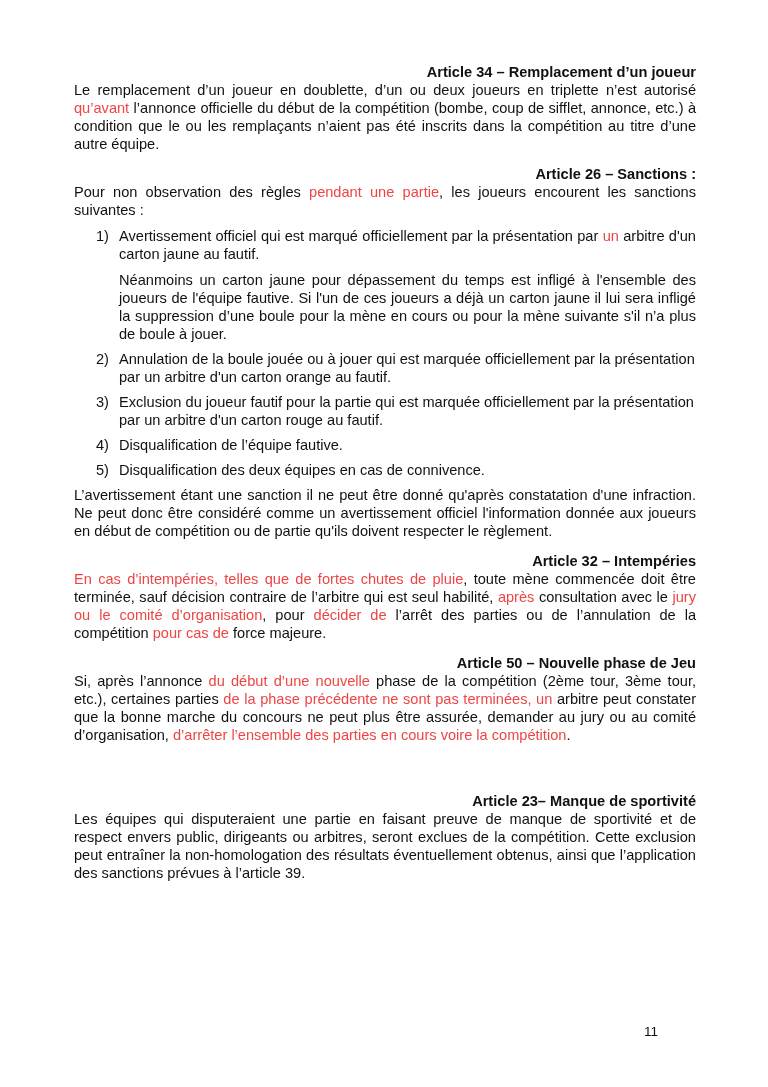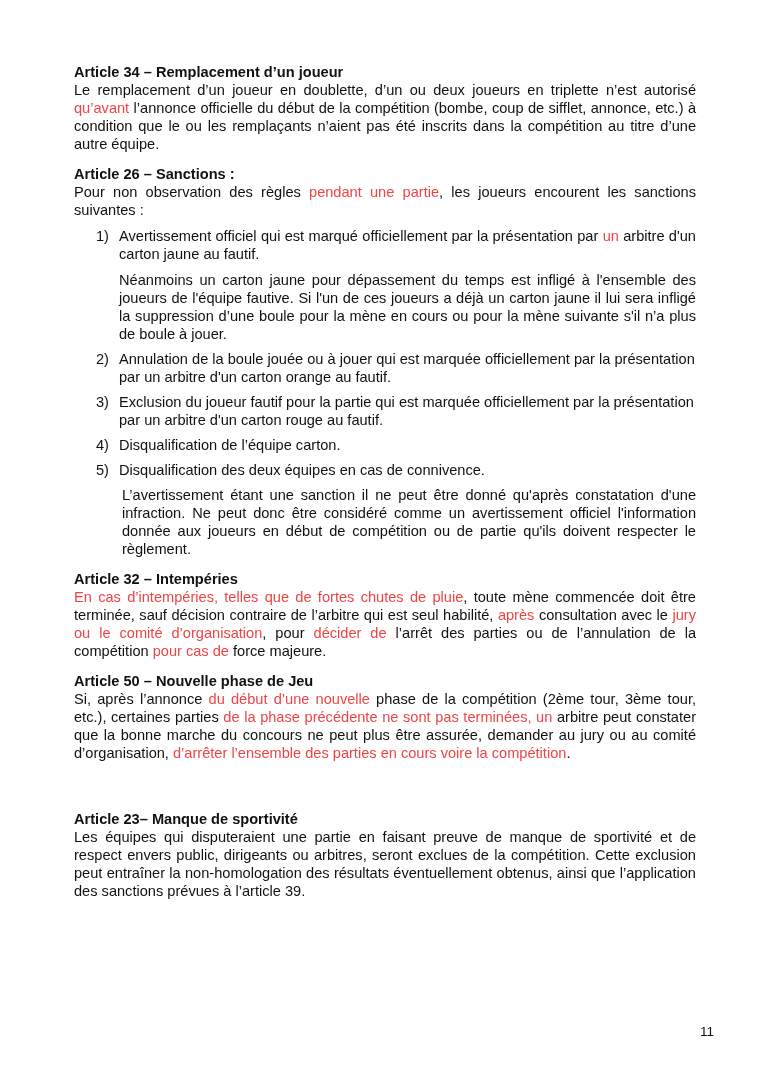--- a/index.html
+++ b/index.html
@@ -22,20 +22,21 @@
       left: 74px;
       top: 63px;
       width: 622px;
     }
     .article {
       margin: 0;
     }
     .article-title {
       font-weight: bold;
       margin: 0;
+      text-align: right;
     }
     .para {
       margin: 0;
       text-align: justify;
     }
     .blue {
       color: #ef4444;
     }
     .gap-m { height: 12px; }
     .gap-l { height: 48px; }
@@ -53,25 +54,24 @@
       position: absolute;
       left: 22px;
       top: 0;
     }
     ol.sanctions li .sub {
       margin-top: 8px;
       text-align: justify;
     }
     .after-list {
       margin-top: 0;
-      margin-left: 48px;
     }
     .page-number {
       position: absolute;
-      left: 700px;
+      left: 644px;
       top: 1023px;
       font-size: 13.5px;
     }
   </style>
 </head>
 <body>
 
 <div class="page">
 
   <section class="article">
@@ -94,21 +94,21 @@
       <li>
         <span class="num">2)</span>
         <div>Annulation de la boule jouée ou à jouer qui est marquée officiellement par la présentation par un arbitre d'un carton orange au fautif.</div>
       </li>
       <li>
         <span class="num">3)</span>
         <div>Exclusion du joueur fautif pour la partie qui est marquée officiellement par la présentation par un arbitre d'un carton rouge au fautif.</div>
       </li>
       <li>
         <span class="num">4)</span>
-        <div>Disqualification de l’équipe carton.</div>
+        <div>Disqualification de l’équipe fautive.</div>
       </li>
       <li>
         <span class="num">5)</span>
         <div>Disqualification des deux équipes en cas de connivence.</div>
       </li>
     </ol>
 
     <p class="para after-list">L’avertissement étant une sanction il ne peut être donné qu'après constatation d'une infraction. Ne peut donc être considéré comme un avertissement officiel l'information donnée aux joueurs en début de compétition ou de partie qu'ils doivent respecter le règlement.</p>
   </section>
 

